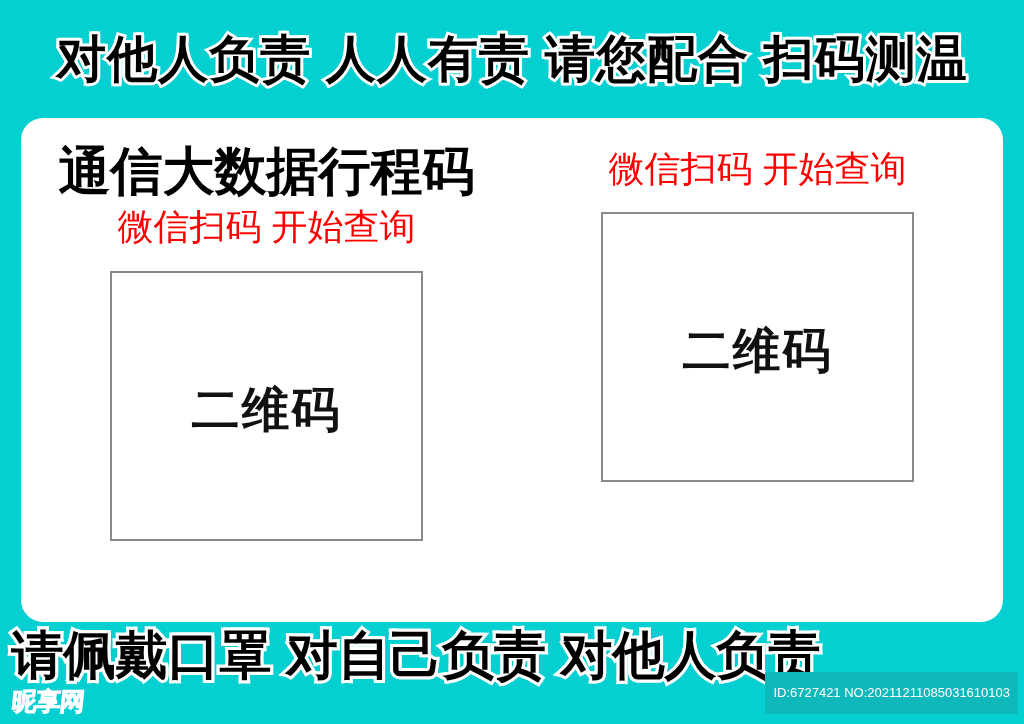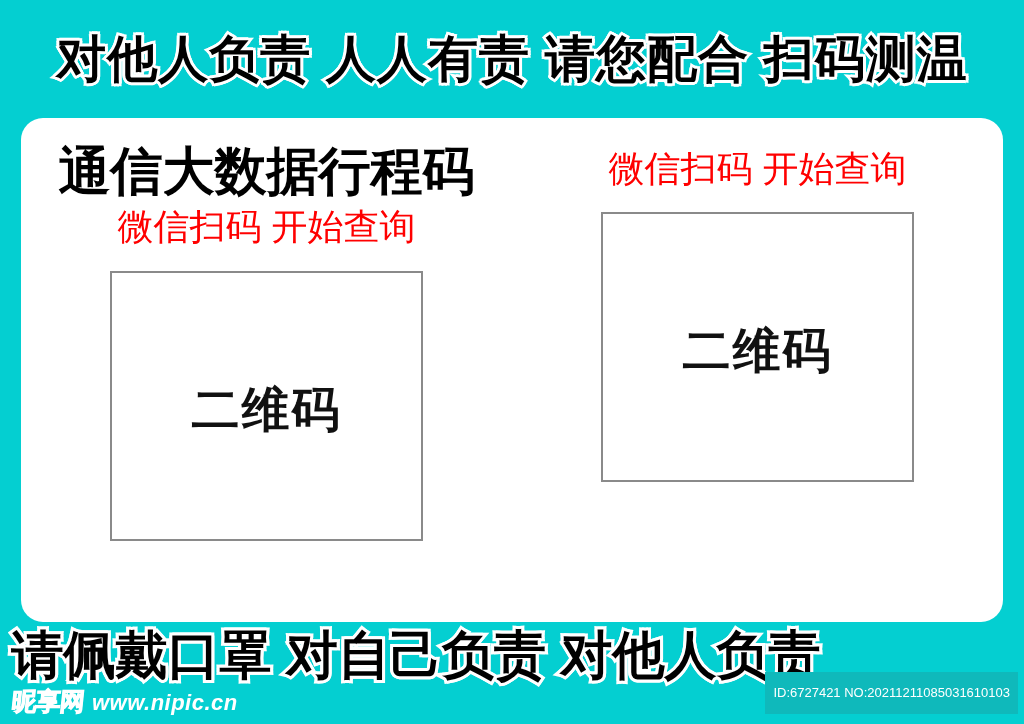--- a/index.html
+++ b/index.html
@@ -204,19 +204,18 @@
       </div>
 
     </div>
   </div>
 
   <div class="footer-banner">
     <div class="footer-title">请佩戴口罩 对自己负责 对他人负责</div>
 
     <div class="watermark">
       <span class="watermark-logo">昵享网</span>
-      <span class="watermark-url">www.nipic.cn</span>
     </div>
 
     <div class="id-tag">ID:6727421 NO:20211211085031610103</div>
   </div>
 
 </div>
 
 </body></html>

